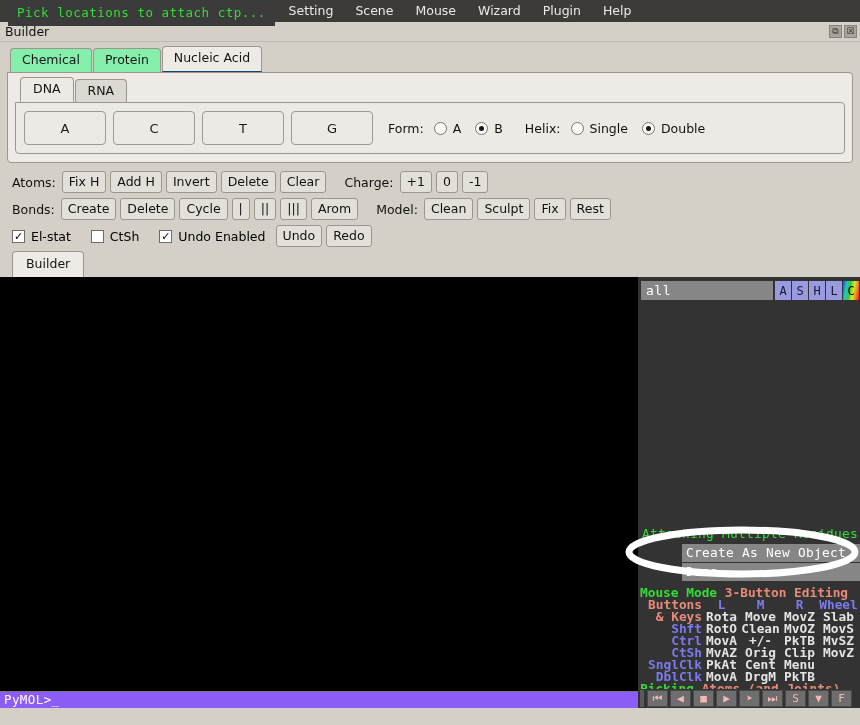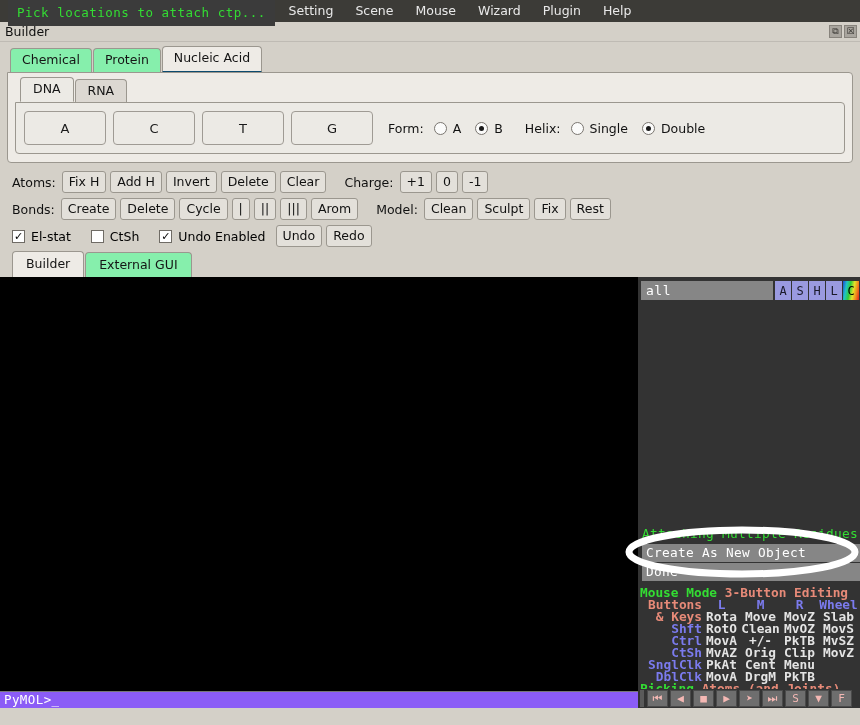--- a/index.html
+++ b/index.html
@@ -236,20 +236,21 @@
     background:#868686; color:#ffffff;
     height: 18px; line-height:18px;
     padding-left: 4px;
     margin-top: 1px;
     white-space: pre;
     font-family:"DejaVu Sans Mono", monospace;
     font-size: 12.8px;
     letter-spacing: 0.3px;
     cursor: default;
     overflow: hidden;
+    margin-left: 40px;
   }
 
   
   #mouseblock {
     position:absolute; left:2px; top:310px; width: 220px;
     font-family:"DejaVu Sans Mono", monospace;
     font-size: 12.8px;
     letter-spacing: 0px;
     line-height: 12px;
     font-weight: bold;
@@ -419,21 +420,20 @@
         <div class="chk">✓</div>
         <span>Undo Enabled</span>
       </div>
       <div class="tbtn">Undo</div>
       <div class="tbtn">Redo</div>
     </div>
   </div>
 
   <div id="lowertabs">
     <div class="tab active">Builder</div>
-    <div class="tab">External GUI</div>
   </div>
 </div>
 
 <div id="main">
 
   <div id="viewport">
     <div id="vp-msg">Pick locations to attach ctp...</div>
     <div id="console">PyMOL&gt;_</div>
   </div>
 

